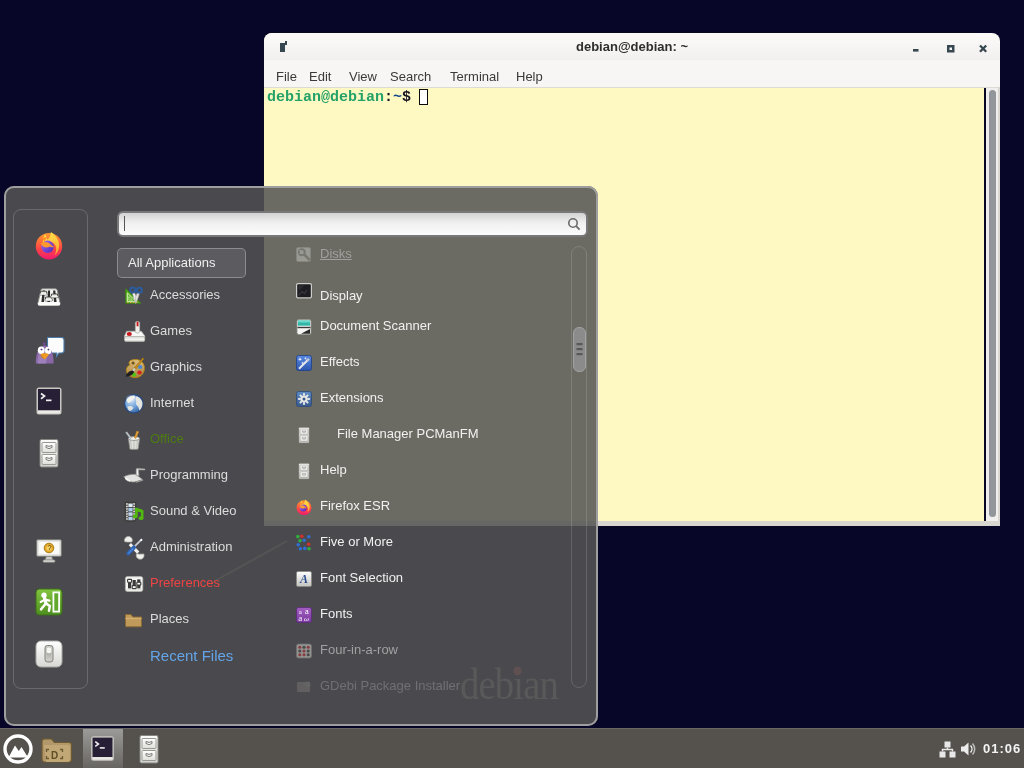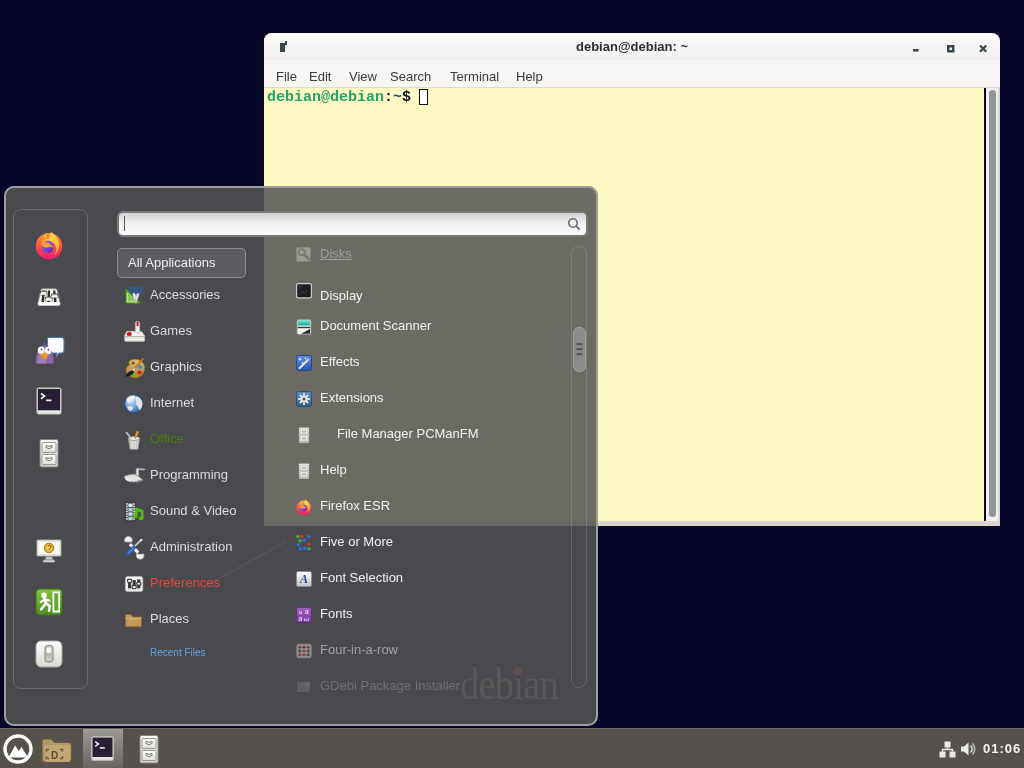--- a/index.html
+++ b/index.html
@@ -77,21 +77,21 @@
       <div class="abs" style="left:150px;top:287px;font-size:13px;color:#dcdcdc;">Accessories</div>
       <div class="abs" style="left:150px;top:323px;font-size:13px;color:#dcdcdc;">Games</div>
       <div class="abs" style="left:150px;top:359px;font-size:13px;color:#dcdcdc;">Graphics</div>
       <div class="abs" style="left:150px;top:395px;font-size:13px;color:#dcdcdc;">Internet</div>
       <div class="abs" style="left:150px;top:431px;font-size:13px;color:#4d7c0f;">Office</div>
       <div class="abs" style="left:150px;top:467px;font-size:13px;color:#dcdcdc;">Programming</div>
       <div class="abs" style="left:150px;top:503px;font-size:13px;color:#dcdcdc;">Sound &amp; Video</div>
       <div class="abs" style="left:150px;top:539px;font-size:13px;color:#dcdcdc;">Administration</div>
       <div class="abs" style="left:150px;top:575px;font-size:13px;color:#ef4444;">Preferences</div>
       <div class="abs" style="left:150px;top:611px;font-size:13px;color:#dcdcdc;">Places</div>
-      <div class="abs" style="left:150px;top:647px;font-size:10px;color:#64a5e8;">Recent Files</div>
+      <div class="abs" style="left:150px;top:647px;font-size:15px;color:#64a5e8;">Recent Files</div>
     </div>
 
   <div id="apps">
       <div class="abs" style="left:320px;top:246px;font-size:13px;color:#b5b5b5;opacity:0.72;text-decoration:underline;">Disks</div>
       <div class="abs" style="left:320px;top:288px;font-size:13px;color:#f1f1f1;opacity:1;">Display</div>
       <div class="abs" style="left:320px;top:318px;font-size:13px;color:#f1f1f1;opacity:1;">Document Scanner</div>
       <div class="abs" style="left:320px;top:354px;font-size:13px;color:#f1f1f1;opacity:1;">Effects</div>
       <div class="abs" style="left:320px;top:390px;font-size:13px;color:#f1f1f1;opacity:1;">Extensions</div>
       <div class="abs" style="left:320px;top:426px;font-size:13px;color:#f1f1f1;opacity:1;margin-left:17px;">File Manager PCManFM</div>
       <div class="abs" style="left:320px;top:462px;font-size:13px;color:#f1f1f1;opacity:1;">Help</div>

